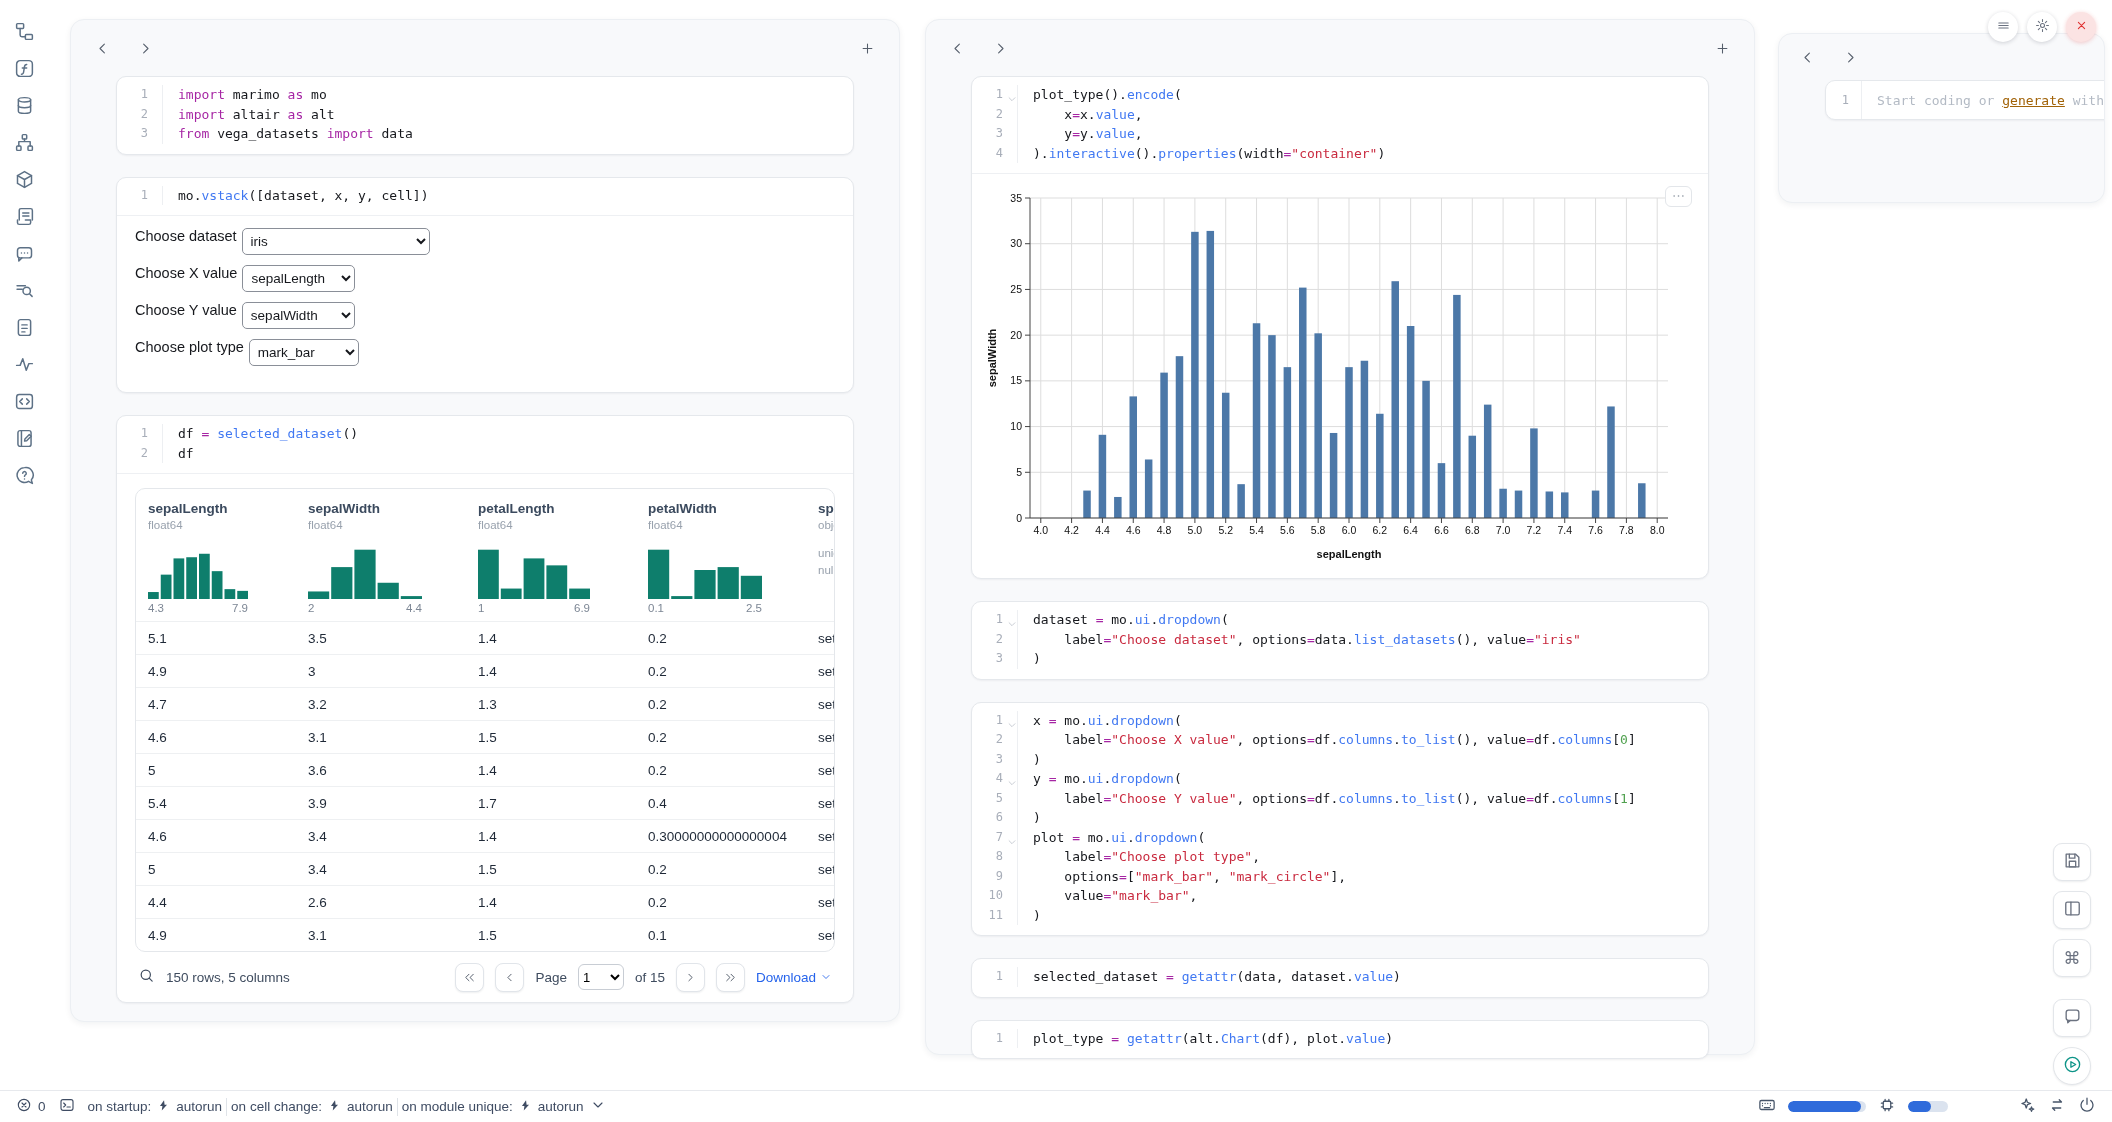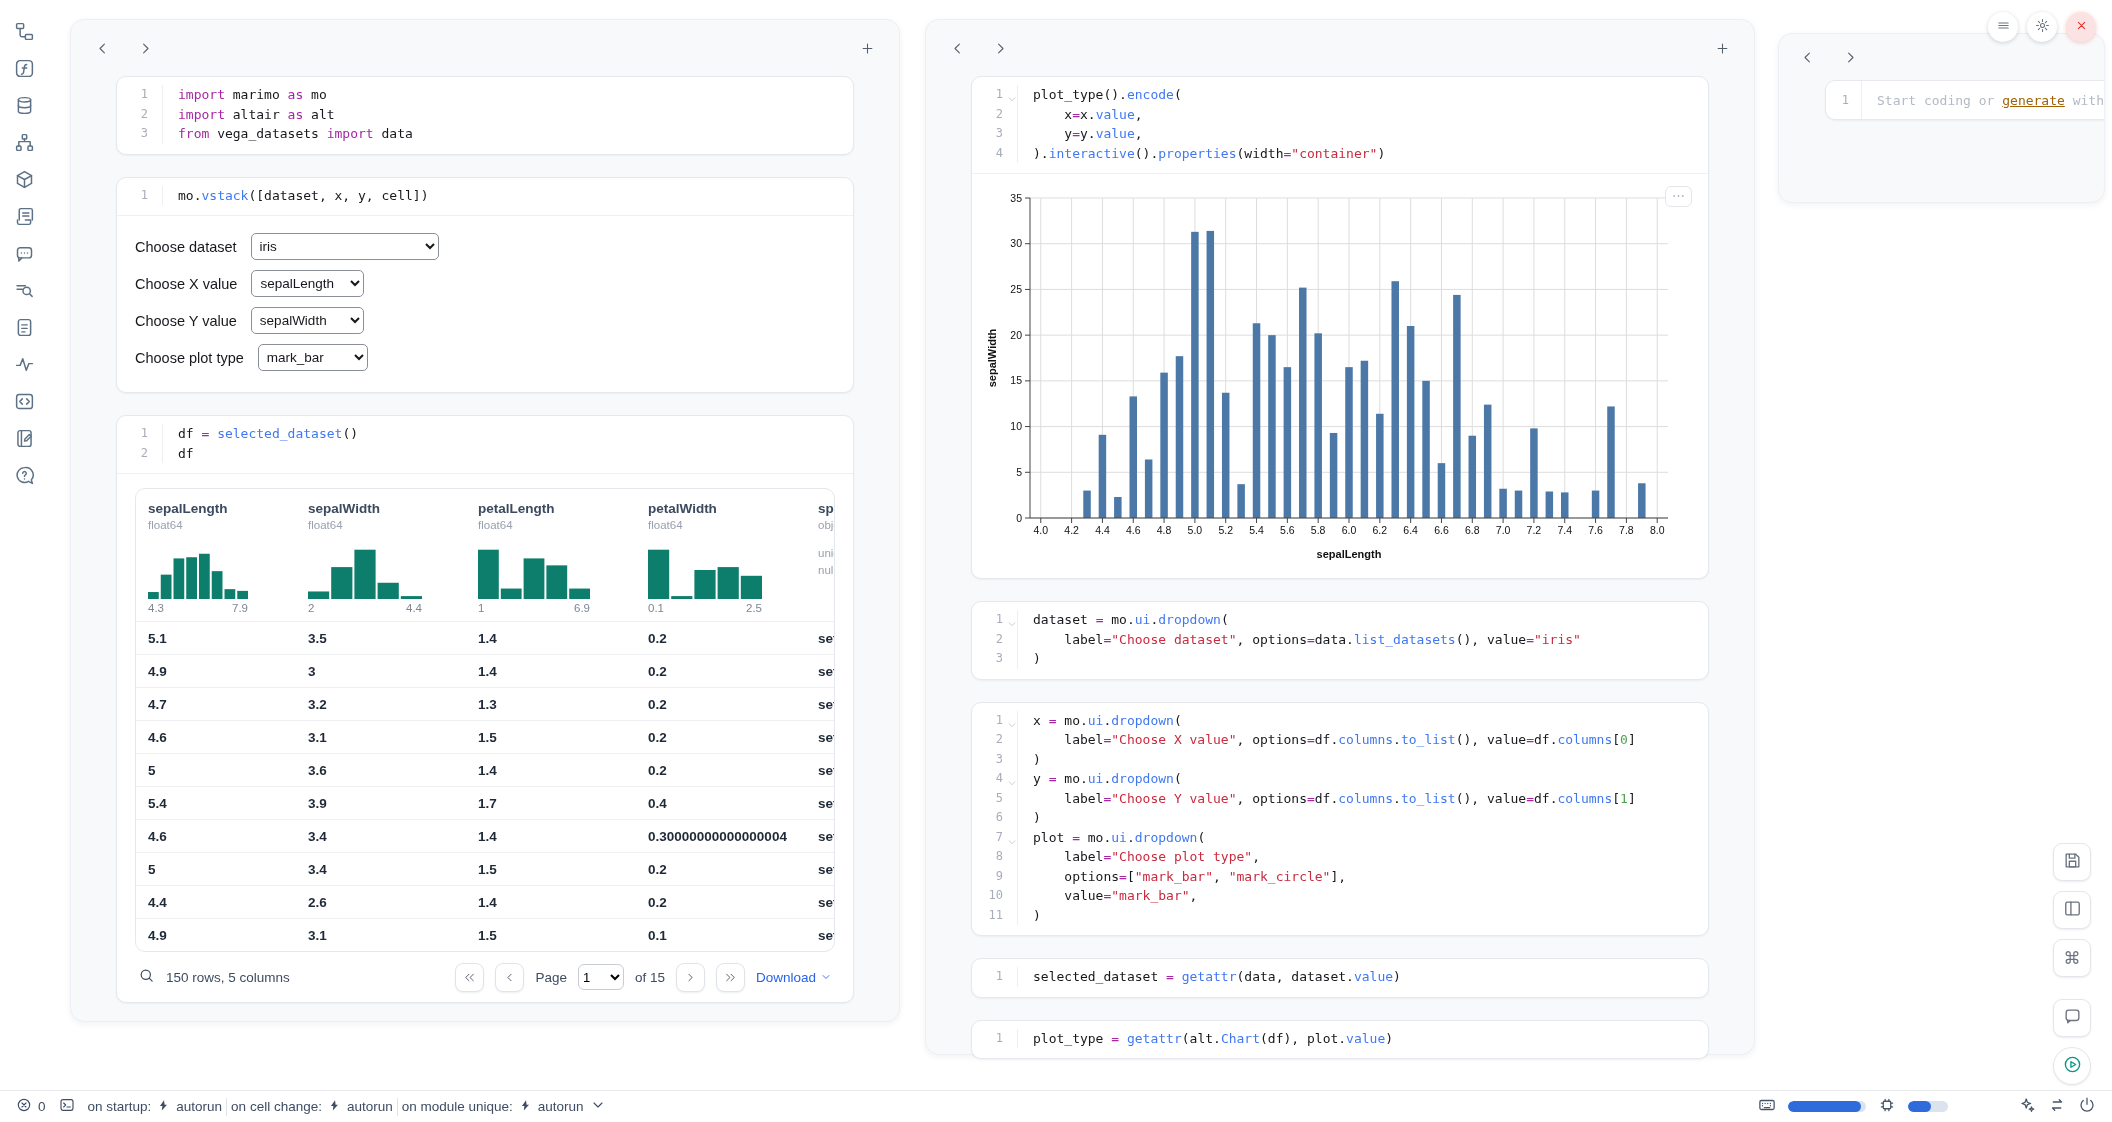--- a/index.html
+++ b/index.html
@@ -30,35 +30,35 @@
   .gutter { flex:0 0 46px; text-align:right; padding-right:14px; color:#a8aeb9; font-size:12px; border-right:1px solid #edeff2; position:relative; }
   .fold { position:absolute; right:0px; top:6px; width:11px; height:11px; color:#b4bac4; cursor:pointer; }
   .fold svg { width:10px; height:10px; }
   .src { padding-left:15px; white-space:pre; color:#16181d; }
   .tk-kw { color:#a626a4;margin-top:8px; } .tk-fn { color:#4078f2; } .tk-st { color:#c92a3f; } .tk-num { color:#50a14f; }
   .tk-ph { color:#b3bac4; } .tk-phu { color:#a16207; text-decoration:underline; }
   .cell-output { border-top:1px solid #eef0f3; }
 
   
   .form-out { padding:12px 0 16px; }
-  .form-row { display:flex; align-items:center; height:37px; padding-left:18px; gap:14px; font-size:14.5px; color:#16181d; }
+  .form-row { display:flex; align-items:flex-start; height:37px; padding-left:18px; gap:5px; font-size:14.5px; color:#16181d; }
   .form-row select { font-size:13.5px; height:27px; border:1px solid #8a8f98; border-radius:5px; background:#fff; color:#16181d; padding:0 4px; }
 
   
   .table-out { padding:14px 18px 0 18px; }
   .table-box { border:1px solid #e4e7eb; border-radius:10px; overflow:hidden; }
   .t-head { display:grid; grid-template-columns:160px 170px 170px 170px 1fr; padding:12px 0 0 0; }
   .t-col { padding-left:12px; overflow:hidden; }
   .t-name { font-size:13.5px; font-weight:700; color:#3b4a5e; white-space:nowrap; }
   .t-type { font-size:11.5px; color:#98a1ad; margin-top:3px; white-space:nowrap; }
   .t-stats { font-size:11.5px; color:#98a1ad; margin-top:14px; line-height:17px; white-space:nowrap; }
   .t-hist { margin-top:10px; display:block; }
   .t-range { display:flex; justify-content:space-between; font-size:11.5px; color:#7c8694; margin-top:3px; padding-bottom:7px; }
   .t-row { display:grid; grid-template-columns:160px 170px 170px 170px 1fr; height:33px; align-items:center; border-top:1px solid #eef0f2; font-size:13.5px; color:#1f2937; }
-  .t-cell { padding-left:12px; white-space:nowrap; overflow:hidden;font-weight:bold; }
+  .t-cell { padding-left:12px; white-space:nowrap; overflow:hidden; }
   .t-foot { display:flex; align-items:center; height:50px; font-size:13.5px; color:#3f4c5f; gap:11px; padding:0 3px; }
   .t-foot .spacer { margin-left:auto; }
   .pg-btn { width:29px; height:29px; border:1px solid #e1e5ea; border-radius:8px; background:#fff; box-shadow:0 1px 2px rgba(16,24,40,.07); display:flex; align-items:center; justify-content:center; color:#4b5563; cursor:pointer; }
   .pg-btn svg { width:13px; height:13px; }
   .page-select { width:46px; height:26px; font-size:13px; border:1px solid #c8cdd4; border-radius:6px; background:#fff; }
   .download { color:#2563eb; display:flex; align-items:center; gap:4px; background:none; border:none; font-size:13.5px; cursor:pointer; }
   .download svg { width:12px; height:12px; }
 
   
   .chart-wrap { padding:12px 6px 10px 10px; position:relative; }

